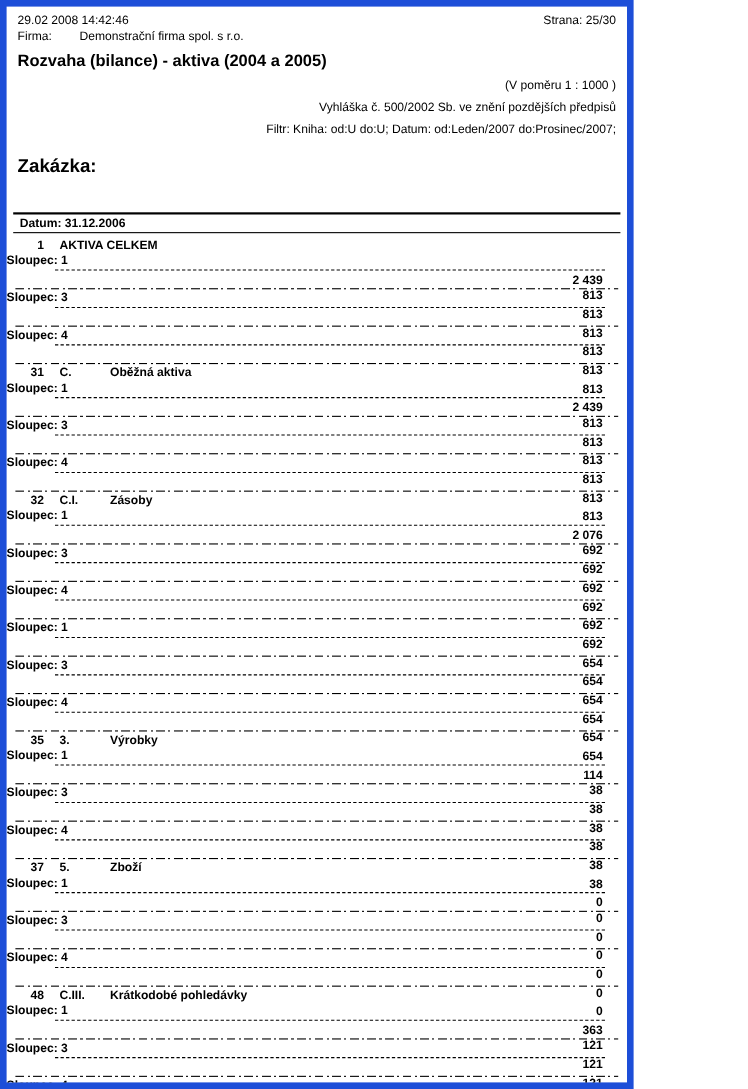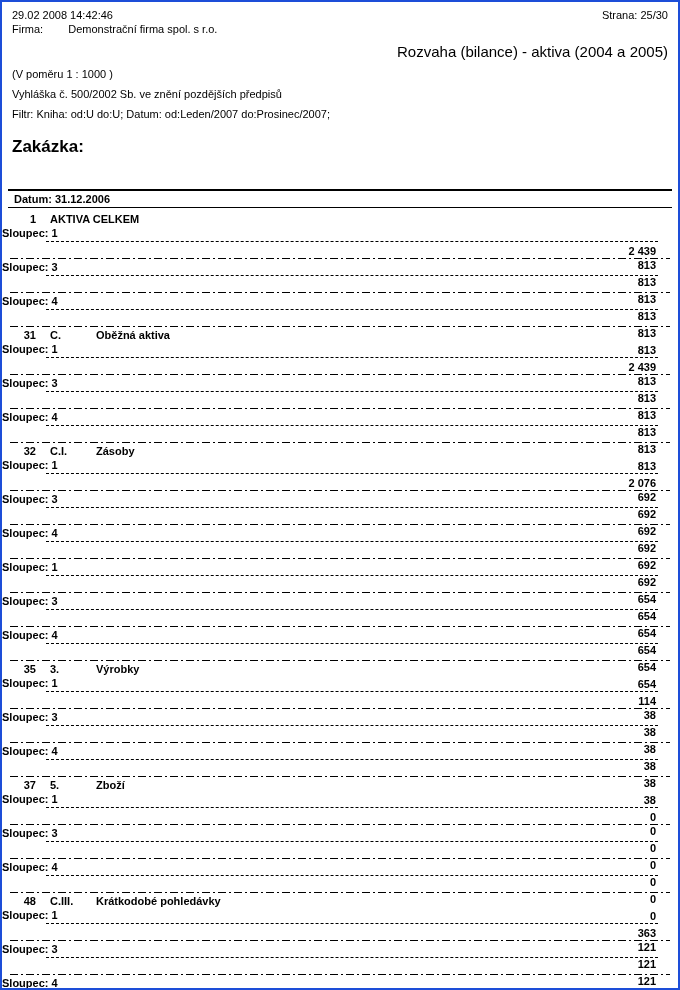--- a/index.html
+++ b/index.html
@@ -3,47 +3,47 @@
 <meta charset="utf-8">
 <style>
   * { box-sizing: border-box; }
   html, body { margin: 0; padding: 0; background: #fff; }
   body {
     font-family: "Liberation Sans", sans-serif;
     color: #000;
     width: 680px;
   }
   .page {
-    width: 680px;
+    width: 576px;
     height: 990px;
-    border: 2px solid #1d4ed8;
+    border: 6px solid #1d4ed8;
     background: #fff;
     overflow: hidden;
     position: relative;
   }
   .top { padding: 6px 10px 0 10px; }
   .line1 {
     display: flex;
     justify-content: space-between;
     font-size: 11px;
     height: 14px;
     line-height: 14px;
   }
   .line2 { font-size: 11px; height: 14px; line-height: 14px; }
   .firm-name { margin-left: 22px; }
   .title {
-    text-align: right;
-    font-weight: normal;
+    text-align: left;
+    font-weight: bold;
     font-size: 15px;
     margin-top: 6px;
     height: 19px;
     line-height: 19px;
   }
   .center-note {
-    text-align: left;
+    text-align: right;
     font-size: 11px;
     margin-top: 7px;
     height: 13px;
     line-height: 13px;
   }
   .order-row {
     margin-top: 16px;
     height: 28px;
     display: flex;
     align-items: baseline;

